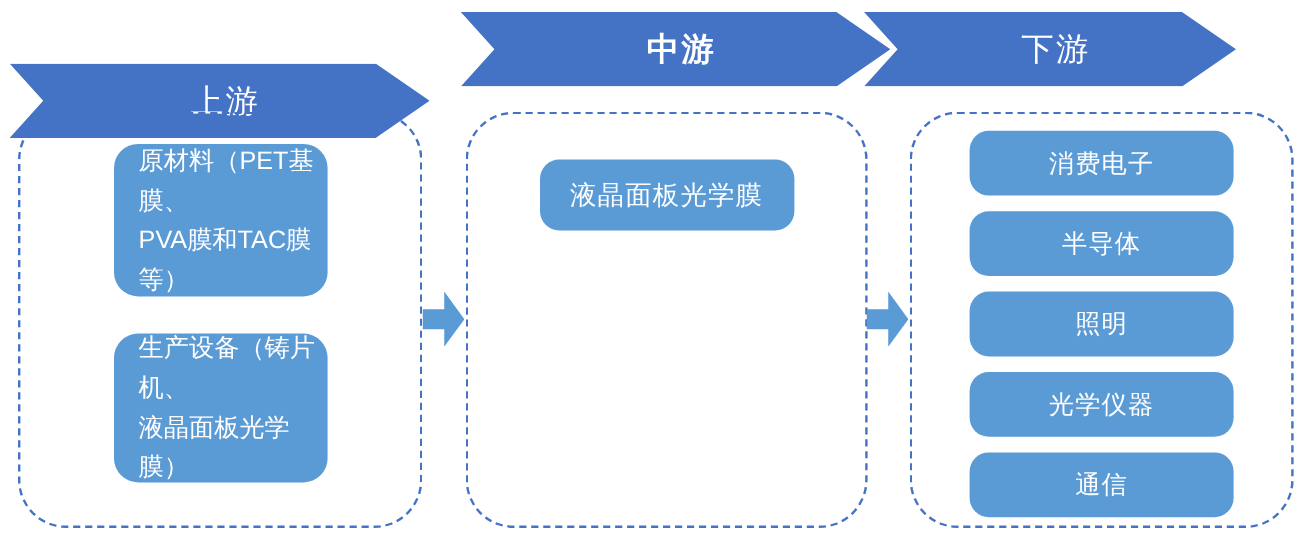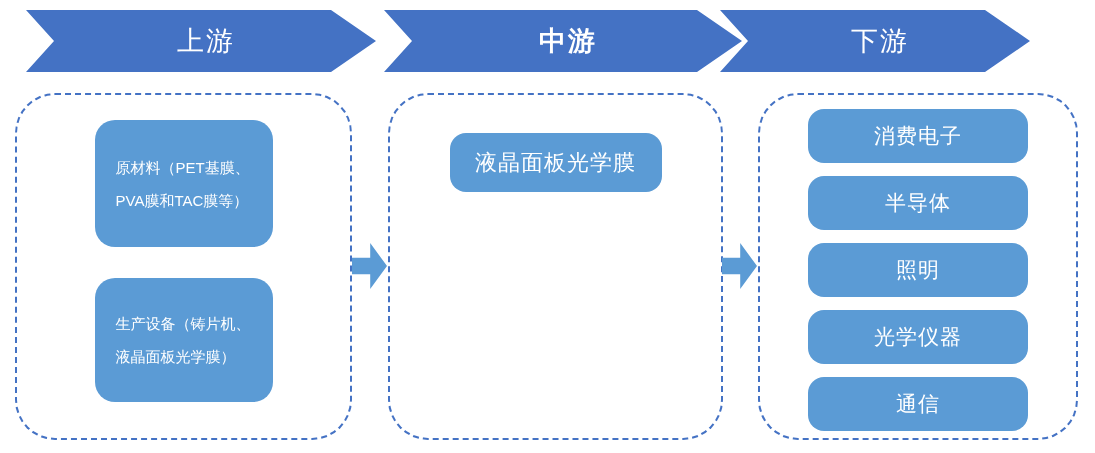--- a/index.html
+++ b/index.html
@@ -32,21 +32,21 @@
     display:flex;
     align-items:center;
     justify-content:center;
   }
   .chevron .hdr{
     color:var(--text);
     font-size:27px;
     letter-spacing:2px;
     padding-left:10px;
   }
-  .chev-1{left:26px;width:350px;}
+  .chev-1{left:8px;width:350px;margin-top:43px;}
   .chev-2{left:384px;width:358px;font-weight:bold;}
   .chev-3{left:720px;width:310px;}
   
   .panel{
     position:absolute;
     top:93px;
     height:347px;
     border:2px dashed var(--dashed-border);
     border-radius:40px;
     box-sizing:border-box;
@@ -63,21 +63,21 @@
     color:var(--text);
     display:flex;
     align-items:center;
     justify-content:center;
     box-sizing:border-box;
     flex:0 0 auto;
   }
   .box-big{
     width:178px;
     border-radius:20px;
-    font-size:15px;
+    font-size:21px;
     line-height:33px;
     justify-content:flex-start;
     text-align:left;
     padding:0 8px 0 21px;
     white-space:pre-line;
   }
   .box-b1{height:127px;}
   .box-b2{height:124px;}
   .box-mid{
     width:212px;

